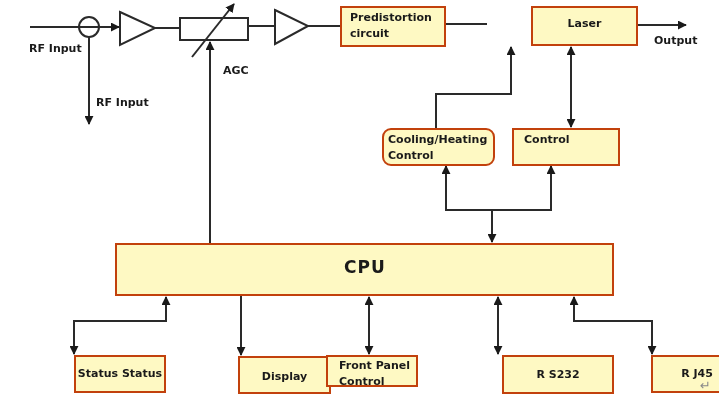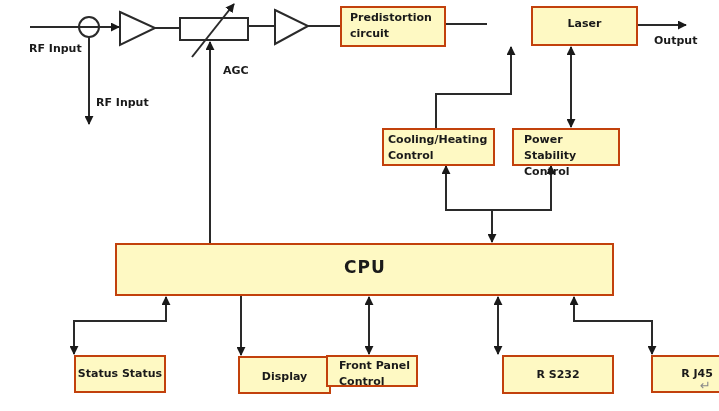--- a/index.html
+++ b/index.html
@@ -75,27 +75,26 @@
 
 <div class="box left" style="left:340px; top:6px; width:106px; height:41px; padding-top:2px;">
   <div>Predistortion</div>
   <div>circuit</div>
 </div>
 
 <div class="box center" style="left:487px; top:6px; width:107px; height:40px; padding-bottom:4px;">
   <span>Laser</span>
 </div>
 
-<div class="box" style="left:382px; top:128px; width:113px; height:38px; padding:2px 0 0 4px;">
+<div class="box" style="left:382px; top:128px; width:113px; height:38px; padding:2px 0 0 4px;border-radius:9px;">
   <div>Cooling/Heating</div>
   <div>Control</div>
 </div>
 
 <div class="box" style="left:512px; top:128px; width:108px; height:38px; padding:2px 0 0 10px;">
-  <div>Power Stability</div>
   <div>Control</div>
 </div>
 
 <div class="box" style="left:115px; top:243px; width:499px; height:53px;">
   <span class="cpu-label" style="position:absolute; left:227px; top:14px;">CPU</span>
 </div>
 
 <div class="box center" style="left:30px; top:355px; width:92px; height:38px;">
   <span>Status Status</span>
 </div>

